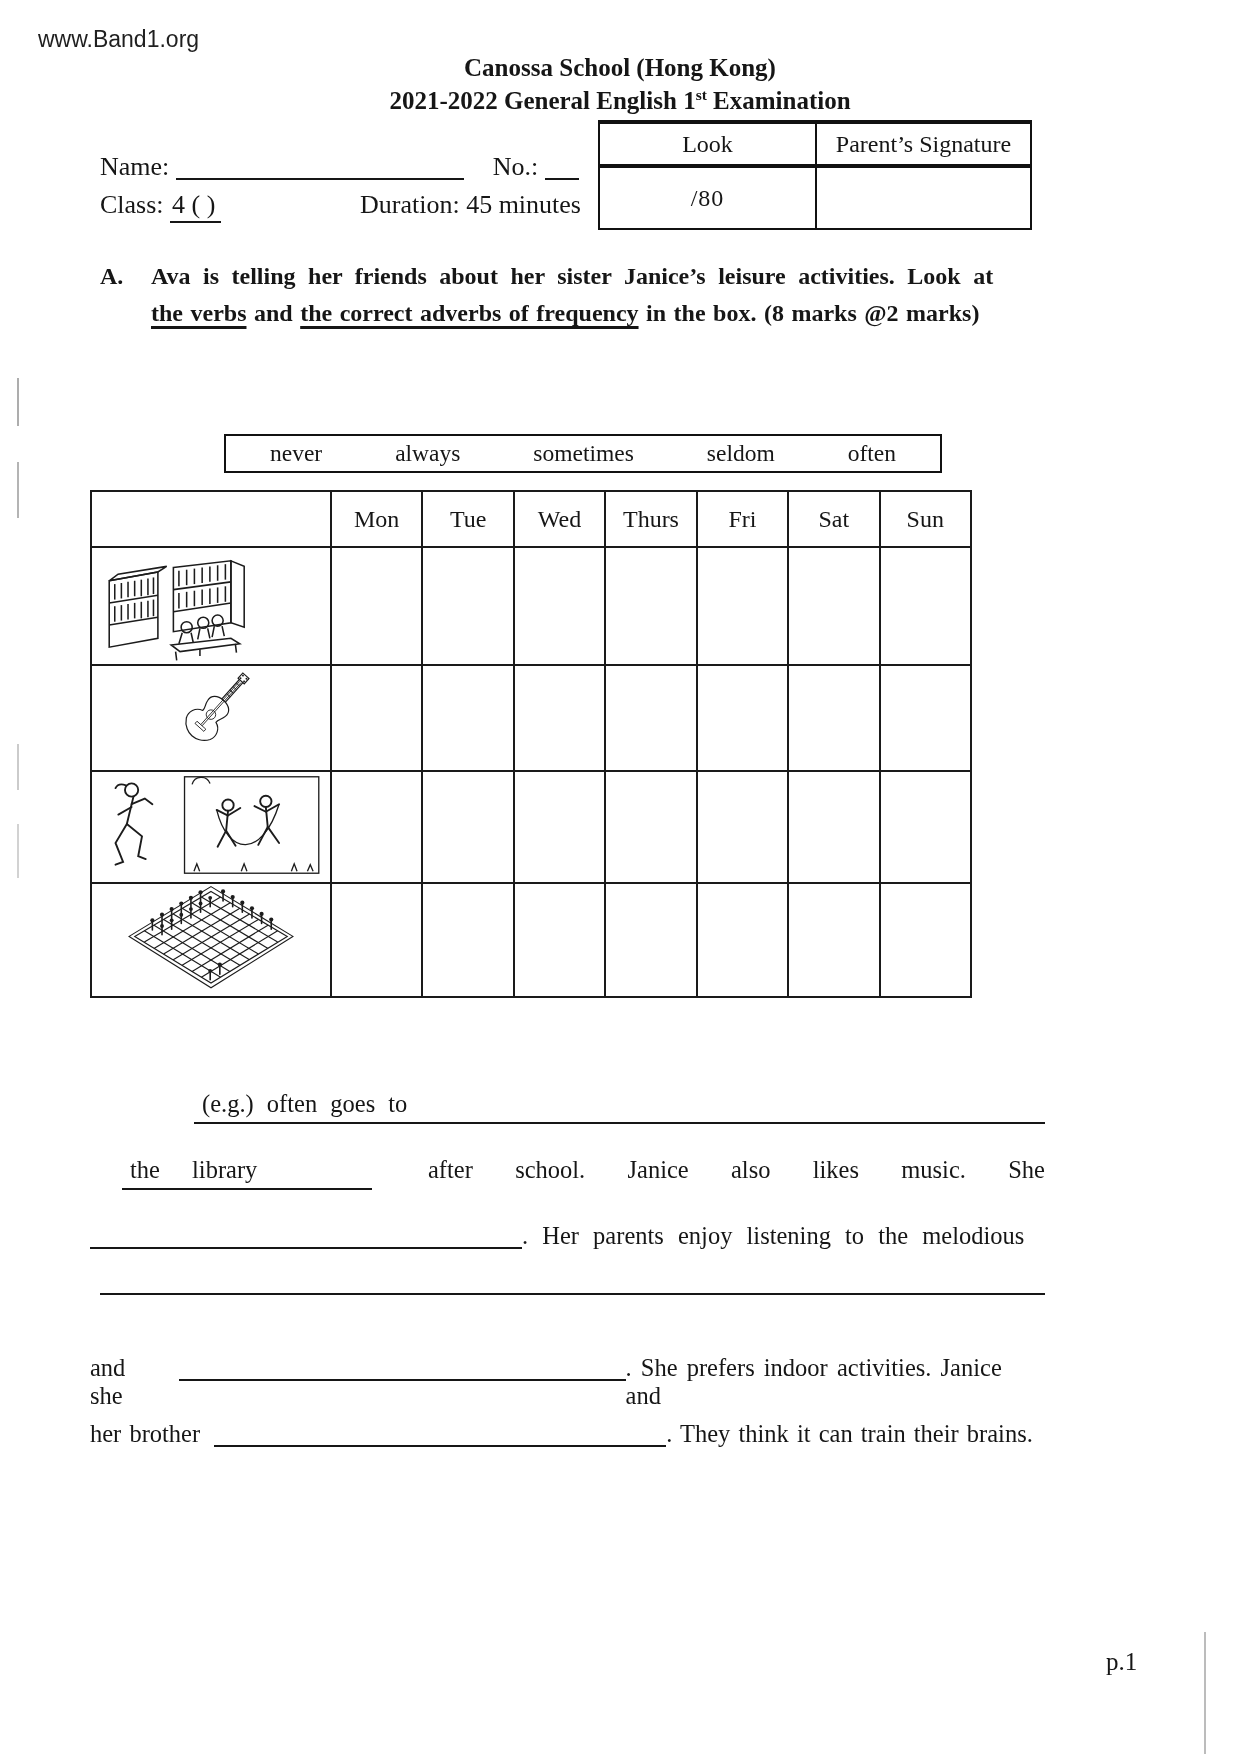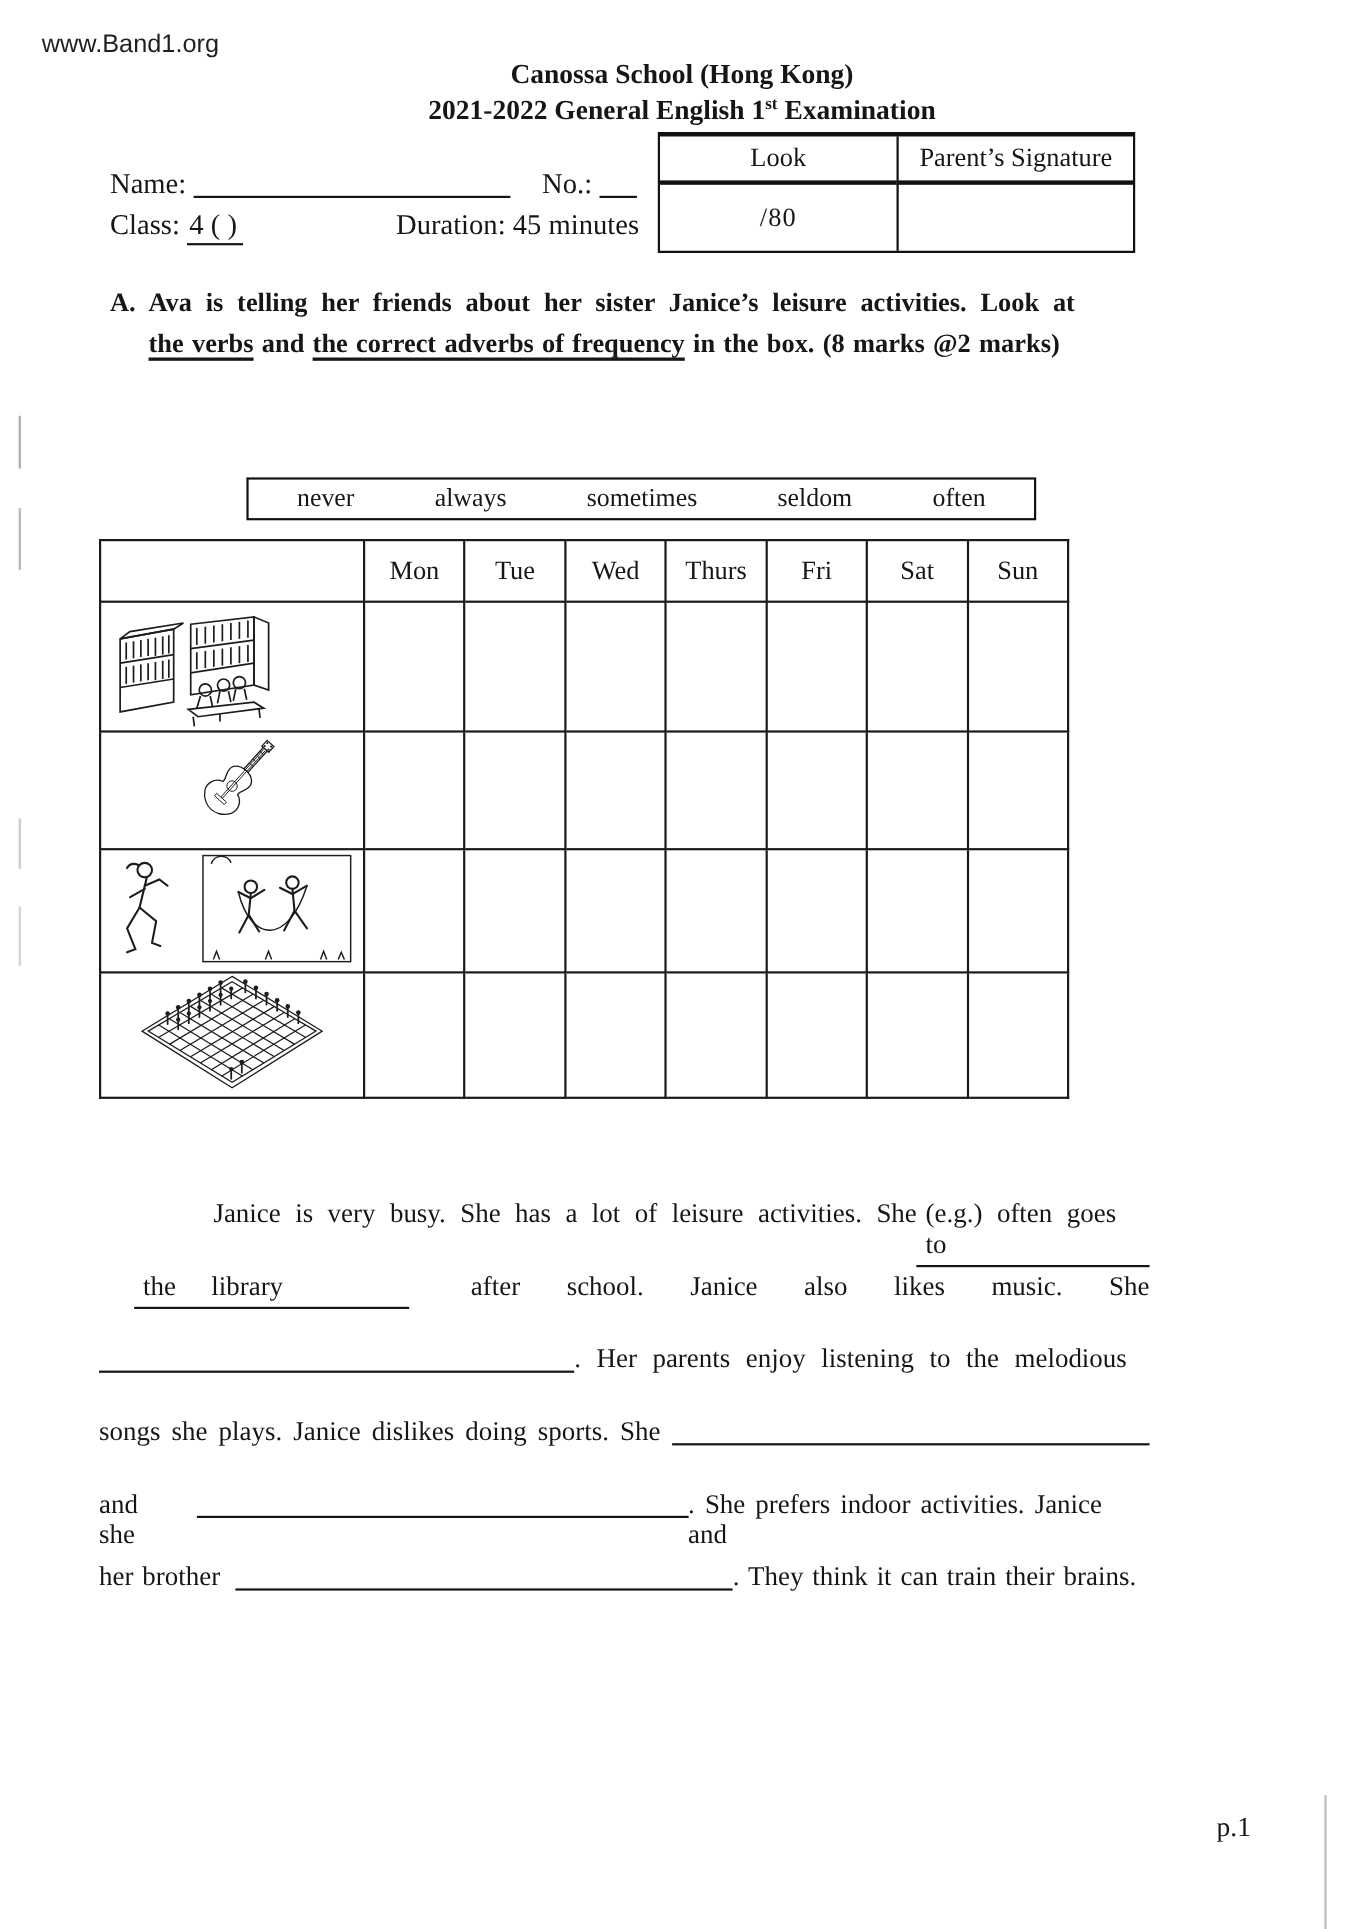--- a/index.html
+++ b/index.html
@@ -22,21 +22,21 @@
   .marks-table .c2{border-left:2.5px solid #111;}
   .marks-value{font-size:47px;letter-spacing:1px;}
 
   
   .id-row{font-size:26px;}
   .blank{display:inline-block;border-bottom:2px solid #161616;transform:translateY(5px);}
   .u-val{border-bottom:2.5px solid #161616;padding:0 6px 2px 2px;}
 
   
   .section-a{left:100px;top:258px;width:948px;font-size:24px;font-weight:700;line-height:37px;}
-  .section-a .lines{margin-left:35px;}
+  .section-a .lines{margin-left:51px;}
   .section-a .lbl{position:absolute;left:0;top:0;}
   .ws1{word-spacing:6.5px;}
   .ws2{word-spacing:3.5px;}
   .ws3{word-spacing:1.5px;}
 
   
   .adverb-box{left:224px;top:434px;width:718px;height:39px;border:2.5px solid #111;
     display:flex;align-items:center;justify-content:space-between;padding:0 44px;
     font-size:23.5px;box-sizing:border-box;}
 
@@ -348,41 +348,39 @@
         <td></td>
         <td></td>
         <td></td>
         <td></td>
   </tr>
 </tbody>
   </table>
 
 <div class="abs fillpara">
   <div class="line ind pw1">
-    <span>Janice is very busy. She has a lot of leisure activities. She</span>
     <span class="ex grow">(e.g.) often goes to</span>
   </div>
   <div class="line">
     <span class="ex exlib" style="width:238px;">the library</span>
     <span class="grow spread" style="padding-left:56px;">
       <span>after</span>
       <span>school.</span>
       <span>Janice</span>
       <span>also</span>
       <span>likes</span>
       <span>music.</span>
       <span>She</span>
     </span>
   </div>
   <div class="line pw2">
     <span class="blank" style="width:432px;"></span>
     <span>. Her parents enjoy listening to the melodious</span>
   </div>
   <div class="line pw3">
-    <span>songs she plays. Janice dislikes doing sports. She</span>
     <span class="blank grow" style="margin-left:10px;"></span>
   </div>
   <div class="line pw4">
     <span>and she</span>
     <span class="blank" style="width:448px;margin-left:12px;"></span>
     <span>. She prefers indoor activities. Janice and</span>
   </div>
   <div class="line pw5">
     <span>her brother</span>
     <span class="blank" style="width:452px;margin-left:14px;"></span>

